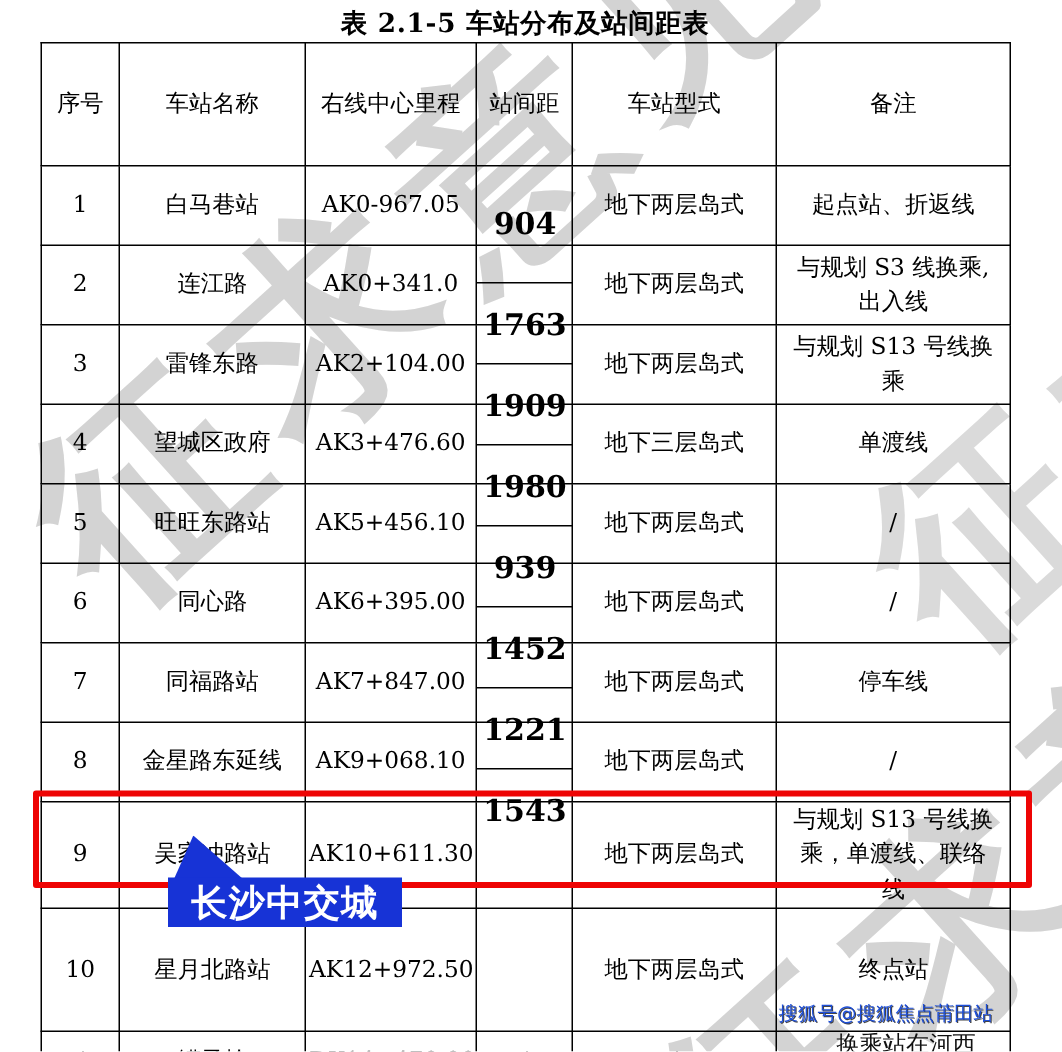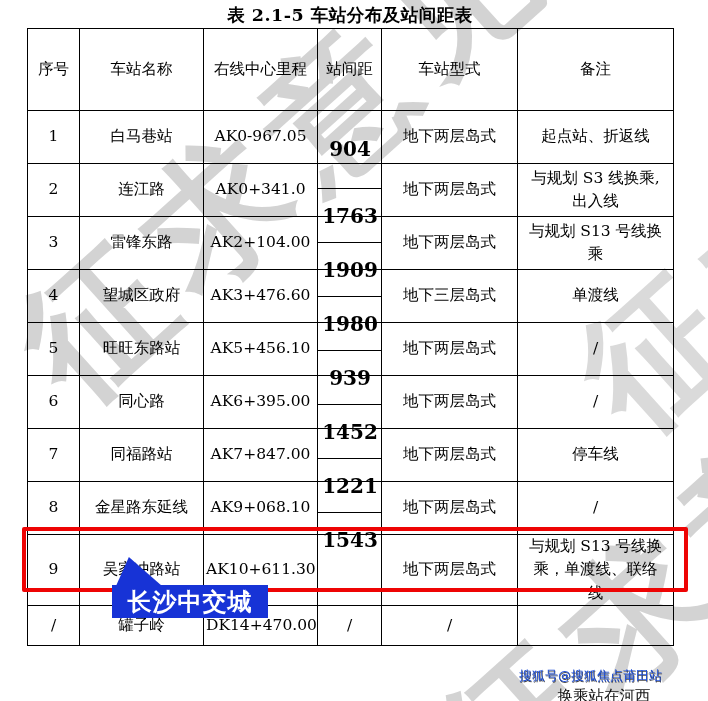--- a/index.html
+++ b/index.html
@@ -176,20 +176,28 @@
       <tr class="r9">
         <td>9</td>
         <td>吴家冲路站</td>
         <td>AK10+611.30</td>
         <td class="gap"></td>
         <td>地下两层岛式</td>
         <td class="remark">与规划 S13 号线换
 乘，单渡线、联络
 线</td>
       </tr>
+      <tr class="r10">
+        <td>10</td>
+        <td>星月北路站</td>
+        <td>AK12+972.50</td>
+        <td class="gap"></td>
+        <td>地下两层岛式</td>
+        <td class="remark">终点站</td>
+      </tr>
       <tr class="rlast">
         <td>/</td>
         <td>罐子岭</td>
         <td>DK14+470.00</td>
         <td>/</td>
         <td>/</td>
         <td class="remark"></td>
       </tr>
     </tbody>
   </table>

